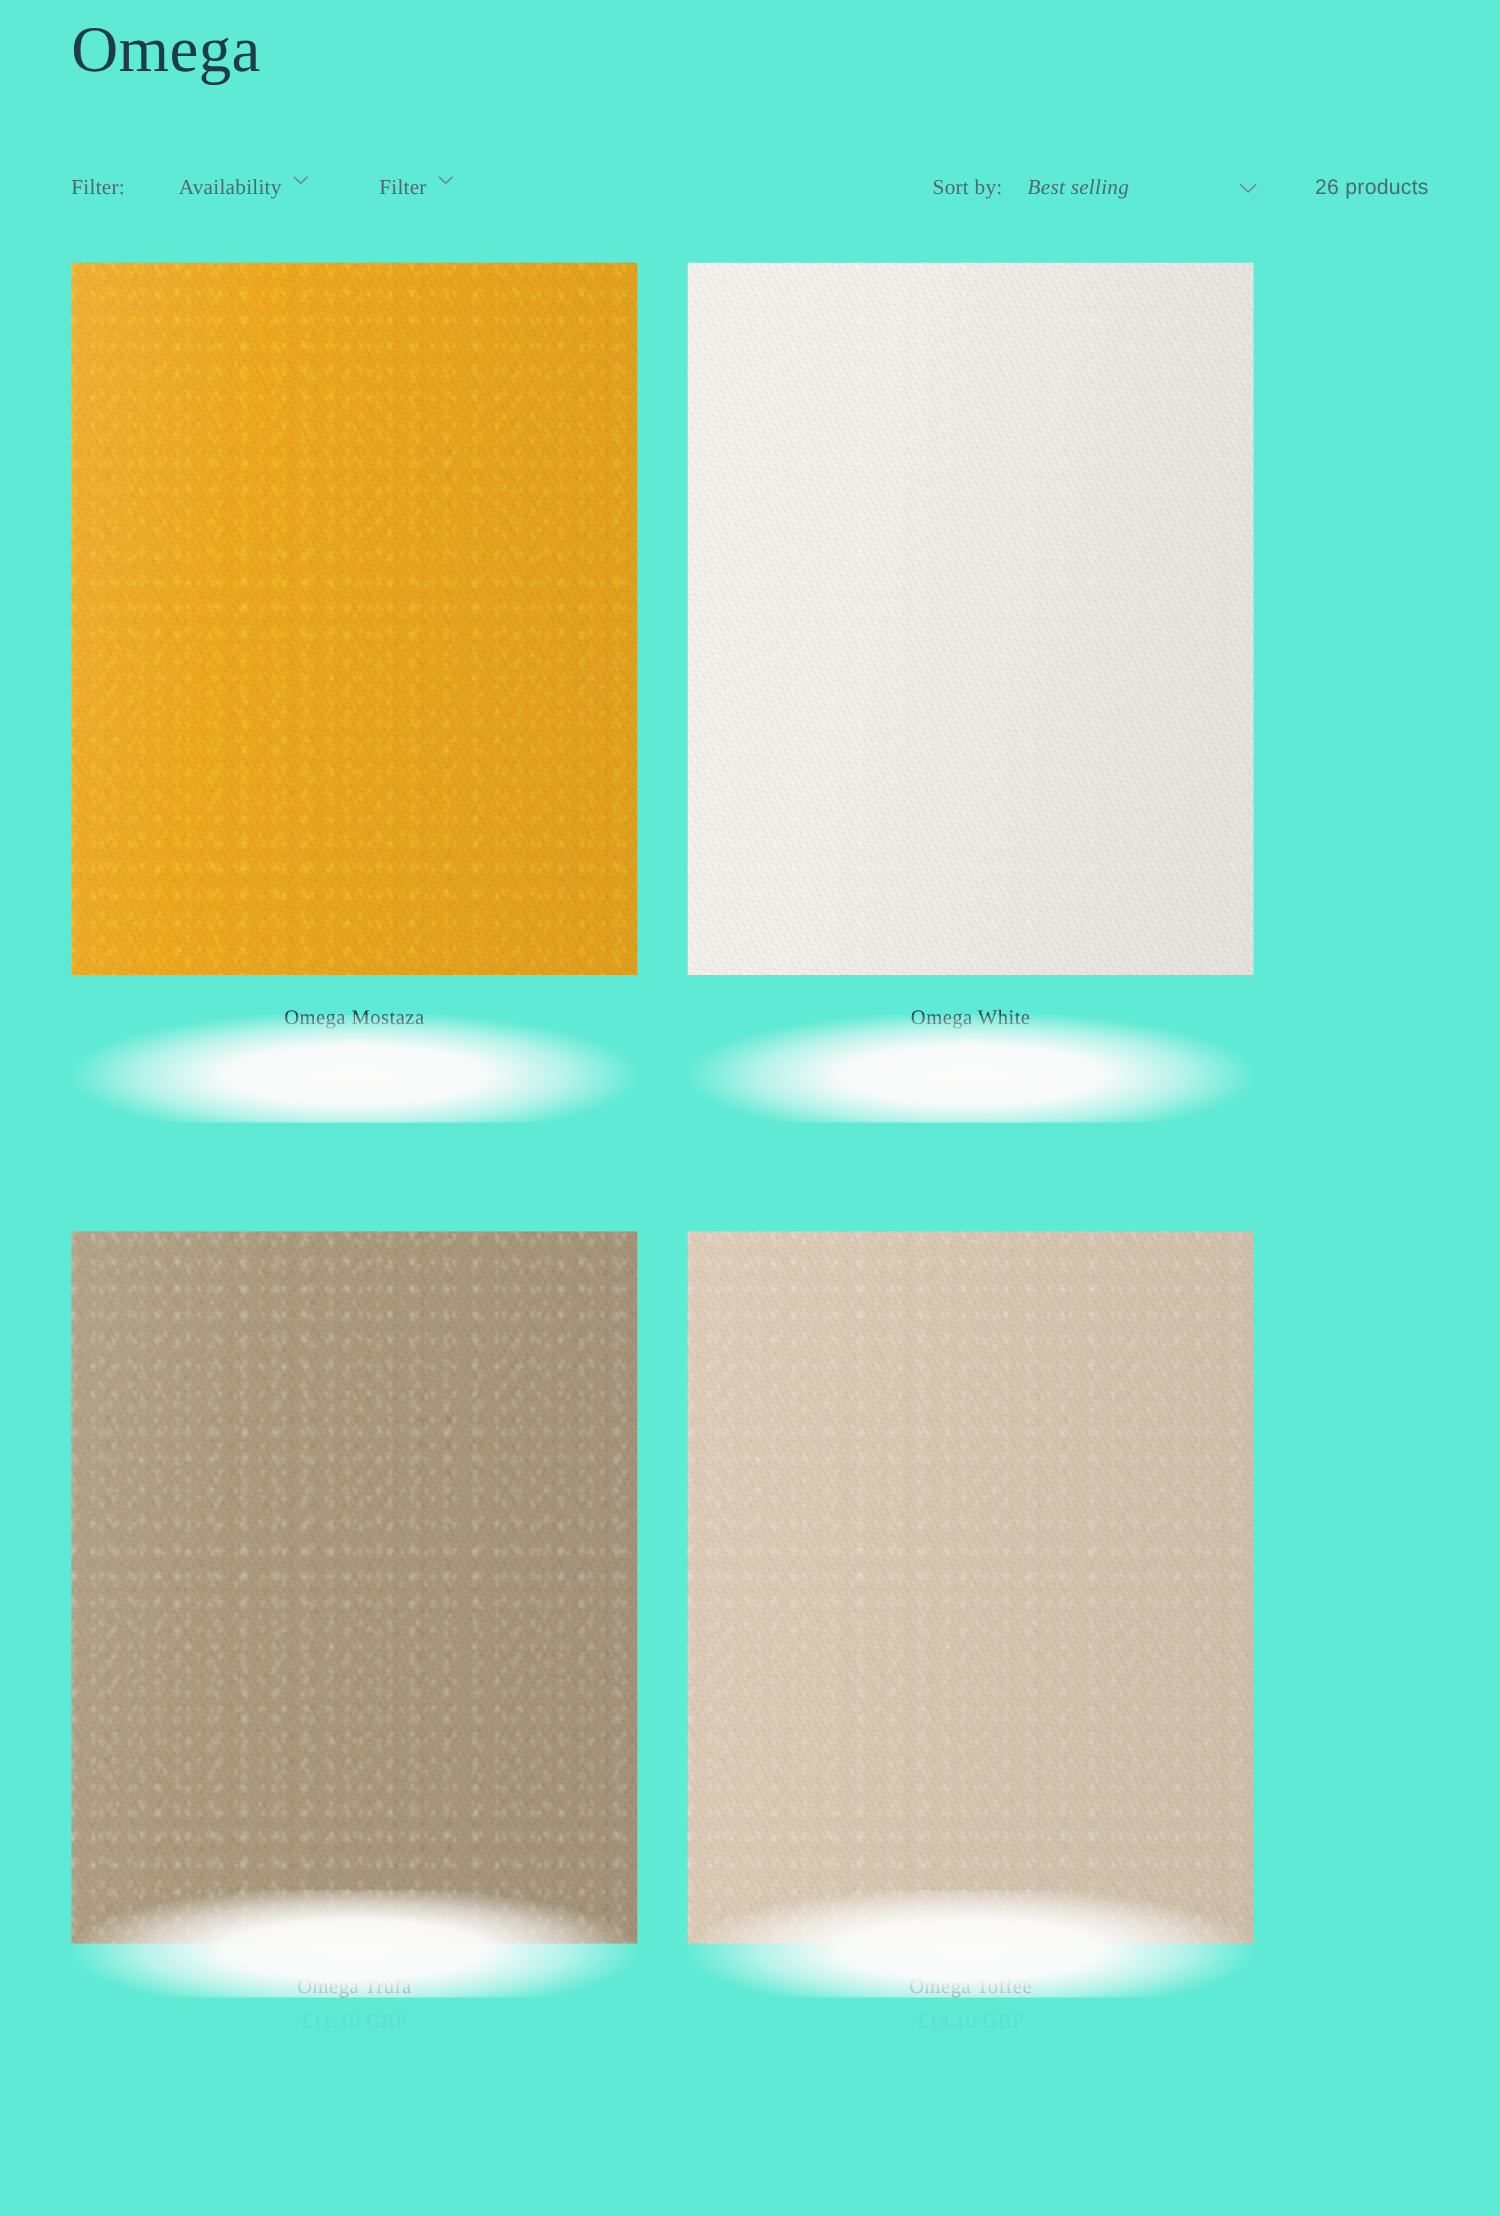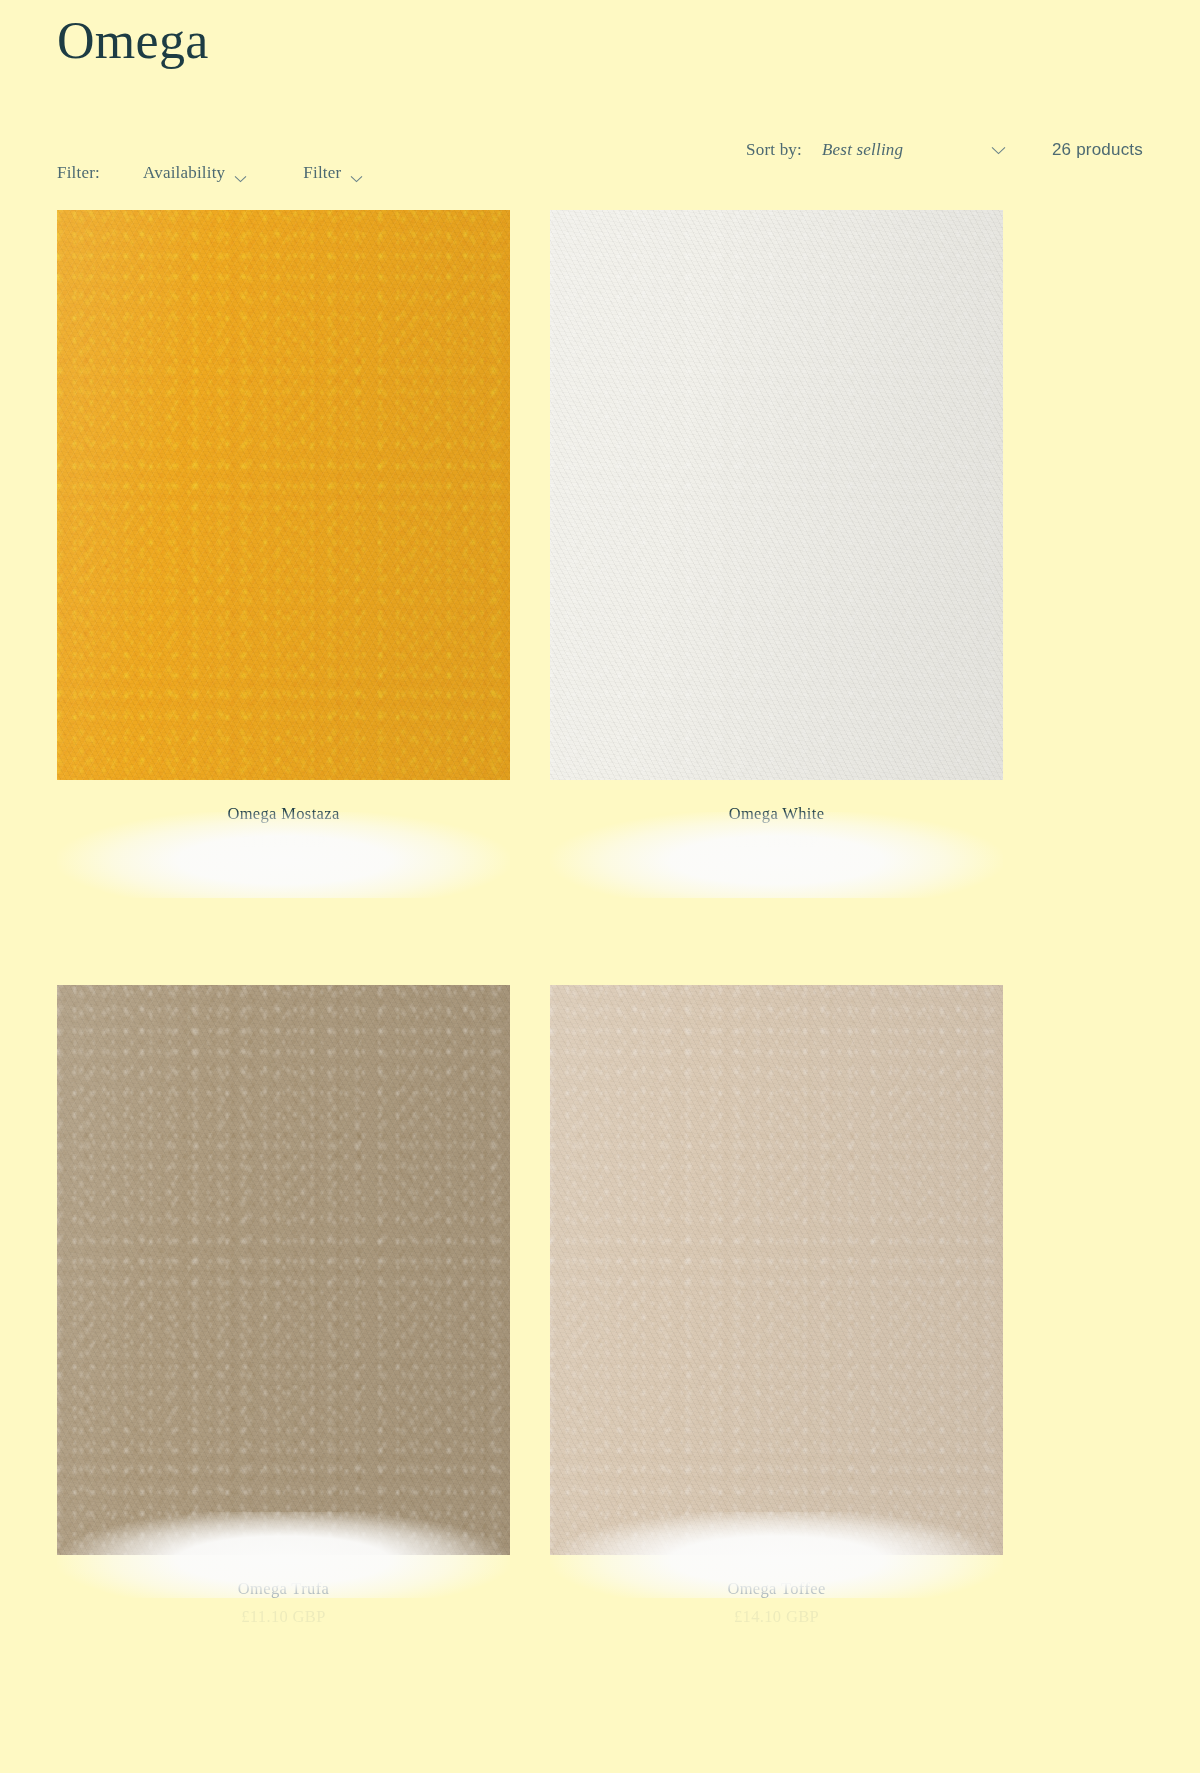--- a/index.html
+++ b/index.html
@@ -2,48 +2,48 @@
 <html><head>
 <meta charset="utf-8">
 <style>
   * { box-sizing: border-box; margin: 0; padding: 0; }
   html, body {
     width: 1200px; height: 1773px;
     background: #fbfbfa;
     font-family: "Liberation Serif", serif;
     overflow: hidden;
   }
-  .page { position: relative; width: 1200px; height: 1773px; background: #fef9c3; }
+  .page { position: relative; width: 1200px; height: 1773px; background: #5eead4; }
 
   
   .collection-title {
     position: absolute; left: 57px; top: 8px;
     font-family: "Liberation Serif", serif;
     font-size: 52px; font-weight: 400; letter-spacing: 0.3px;
     color: #1d3c44; line-height: 1.25;
   }
 
   
   .toolbar {
     position: absolute; left: 0; top: 140px; width: 1200px; height: 40px;
   }
   .facets-left {
     position: absolute; left: 57px; top: 0;
-    display: flex; align-items: center; gap: 0px; margin-top: 23px;
+    display: flex; align-items: center; gap: 0px;
   }
   .facets-right {
     position: absolute; right: 196px; top: 0;
     display: flex; align-items: center;
   }
   .tb-label {
     font-size: 17px; color: #4d6a72; letter-spacing: 0.2px;
     font-family: "Liberation Serif", serif; white-space: nowrap;
   }
   .facet-btn {
-    display: flex; align-items: flex-end; gap: 9px;
+    display: flex; align-items: flex-start; gap: 9px;
     font-size: 17px; color: #4d6a72; letter-spacing: 0.2px;
     font-family: "Liberation Serif", serif; white-space: nowrap;
     background: none; border: none; cursor: pointer; padding: 0;
   }
   .gap-a { width: 43px; } .gap-b { width: 56px; }
   .chev { display: inline-block; width: 13px; height: 8px; position: relative; }
   .chev svg { display: block; }
 
   .sortby-label { margin-right: 20px; }
   .sort-select-wrap {

